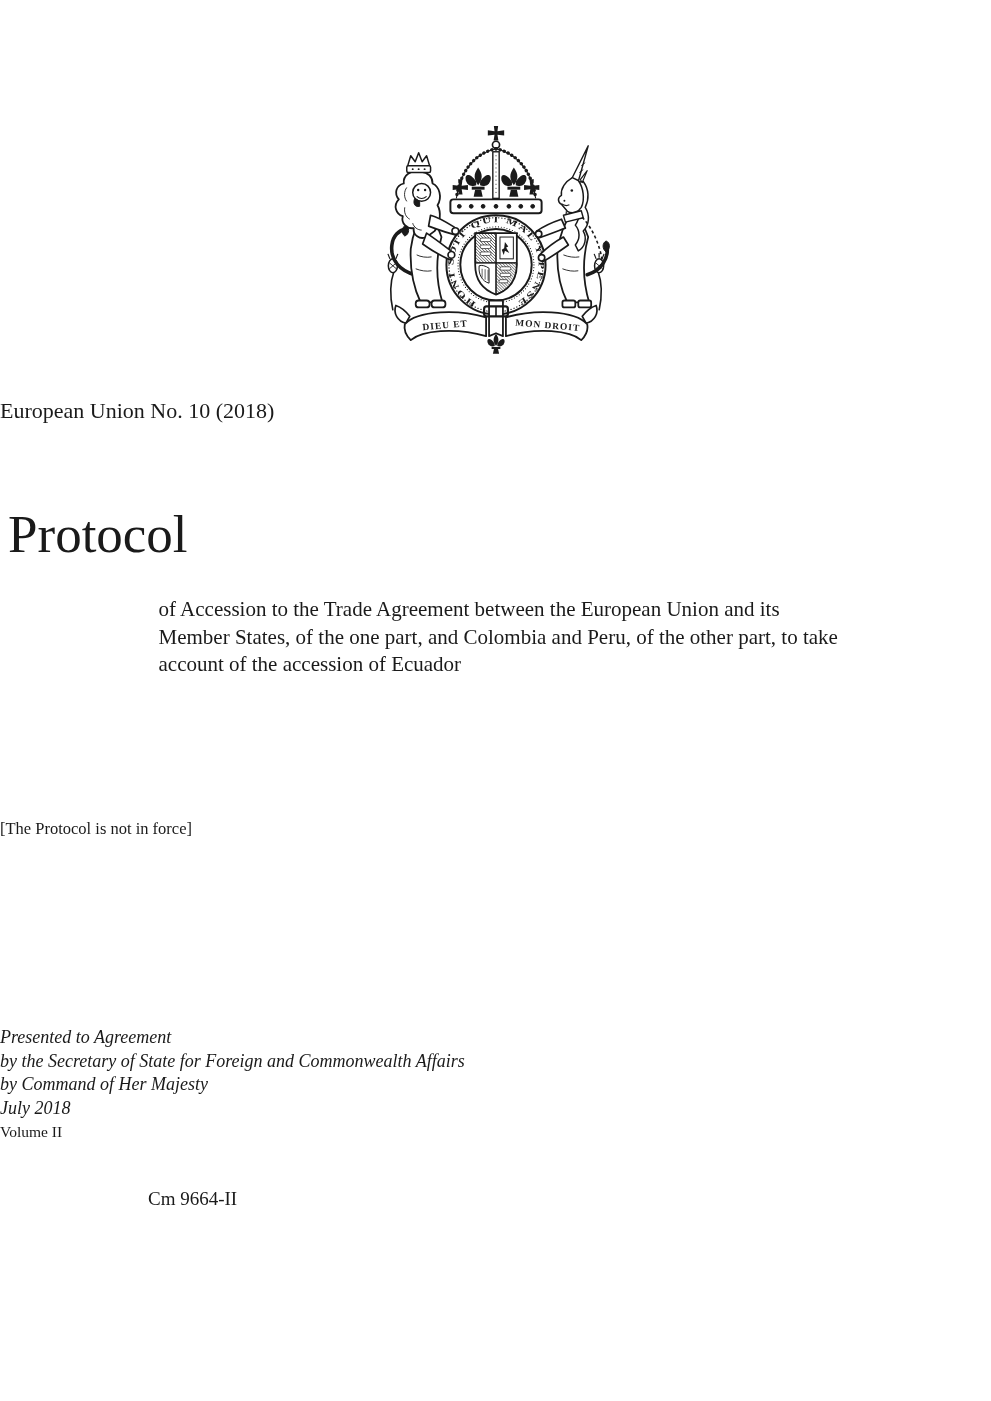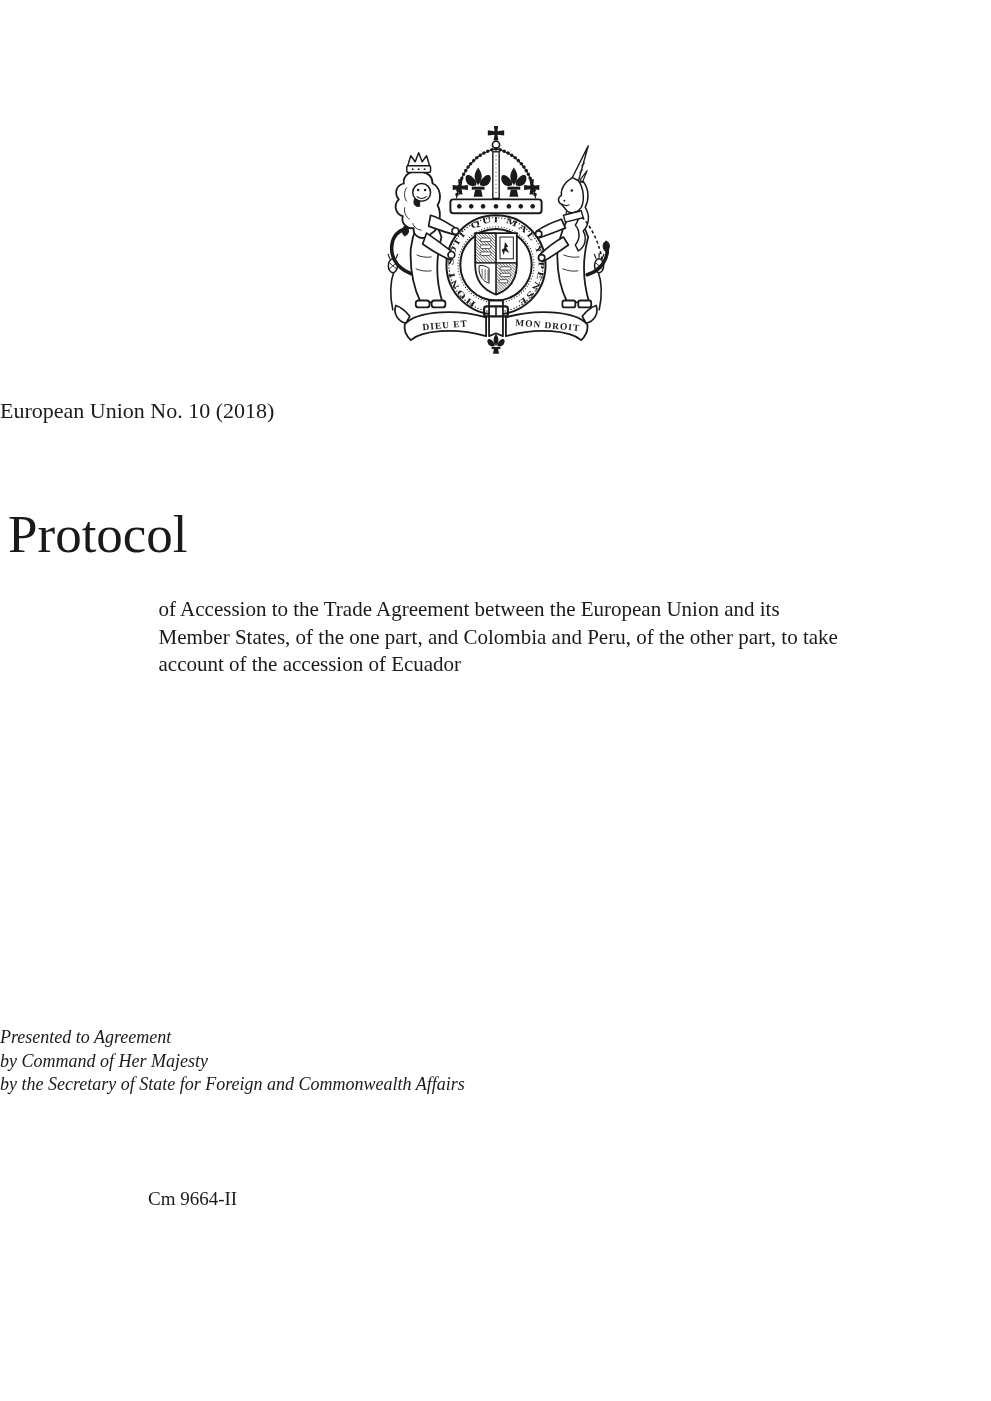--- a/index.html
+++ b/index.html
@@ -184,22 +184,25 @@
     </svg>
   </div>
 
   <div class="abs series">European Union No. 10 (2018)</div>
 
   <h1 class="abs doc-title">Protocol</h1>
 
   <p class="abs subtitle">of Accession to the Trade Agreement between the European Union and its Member States, of the one part, and Colombia and Peru, of the other part, to take account of the accession of Ecuador</p>
 
 
+  <div class="abs status-note">[The Protocol is not in force]</div>
 
   <div class="abs presentation">
     <div>Presented to Agreement</div>
+    <div>by the Secretary of State for Foreign and Commonwealth Affairs</div>
     <div>by Command of Her Majesty</div>
-    <div>by the Secretary of State for Foreign and Commonwealth Affairs</div>
+    <div>July 2018</div>
+    <div class="pres-volume">Volume II</div>
   </div>
 
   <div class="command-number">Cm 9664-II</div>
 
 </div>
 
 </body></html>

